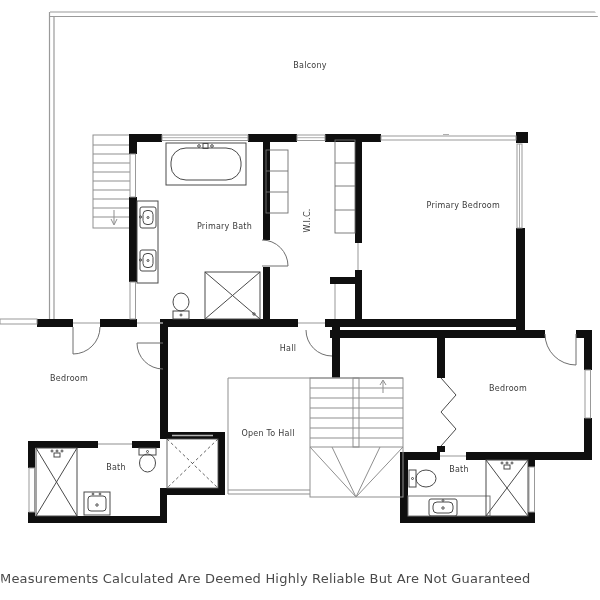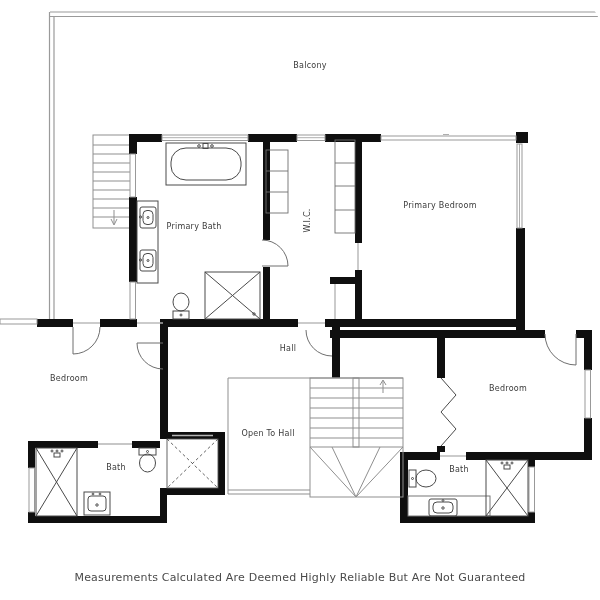--- a/index.html
+++ b/index.html
@@ -2,22 +2,22 @@
 <html><head>
 <meta charset="utf-8">
 <style>
   html,body{margin:0;padding:0;background:#ffffff;}
   .plan{position:relative;width:600px;height:600px;background:#ffffff;overflow:hidden;
         font-family:"DejaVu Sans", sans-serif;border-radius:27px;}
   .plan svg{position:absolute;left:0;top:0;}
   .lbl{position:absolute;font-size:8px;color:#3a3a3a;letter-spacing:.25px;
        text-align:center;white-space:nowrap;}
   .lbl-vert{transform:rotate(-90deg);transform-origin:center center;}
-  .disclaimer{position:absolute;left:0;top:571px;width:600px;text-align:center;
-       font-size:11px;color:#4a4a4a;letter-spacing:.2px;}
+  .disclaimer{position:absolute;left:0;top:571px;width:600px;text-align:left;
+       font-size:13px;color:#4a4a4a;letter-spacing:.2px;}
 </style>
 </head>
 <body>
 
 <div class="plan">
 <svg width="600" height="600" viewBox="0 0 600 600">
 
   <g stroke="#9a9a9a" stroke-width="1.2" fill="none">
     <line x1="50" y1="12" x2="600" y2="12"></line>
     <line x1="50" y1="16.5" x2="600" y2="16.5"></line>
@@ -258,23 +258,23 @@
     <line x1="486" y1="460" x2="528" y2="516"></line>
     <line x1="528" y1="460" x2="486" y2="516"></line>
     <circle cx="502" cy="463" r="1"></circle>
         <circle cx="507" cy="463" r="1"></circle>
         <circle cx="512" cy="463" r="1"></circle>
     <rect x="504" y="465" width="6" height="4"></rect>
   </g>
 </svg>
 
   <div class="lbl" style="left:270px;top:61px;width:80px;">Balcony</div>
-  <div class="lbl" style="left:144px;top:222px;width:100px;">Primary Bath</div>
+  <div class="lbl" style="left:152px;top:222px;width:100px;text-align:right;">Primary Bath</div>
   <div class="lbl lbl-vert" style="left:287px;top:216px;width:40px;">W.I.C.</div>
-  <div class="lbl" style="left:380px;top:201px;width:120px;">Primary Bedroom</div>
+  <div class="lbl" style="left:380px;top:201px;width:120px;text-align:right;">Primary Bedroom</div>
   <div class="lbl" style="left:258px;top:344px;width:60px;">Hall</div>
   <div class="lbl" style="left:218px;top:429px;width:100px;">Open To Hall</div>
   <div class="lbl" style="left:29px;top:374px;width:80px;">Bedroom</div>
   <div class="lbl" style="left:468px;top:384px;width:80px;">Bedroom</div>
   <div class="lbl" style="left:86px;top:463px;width:60px;">Bath</div>
   <div class="lbl" style="left:429px;top:465px;width:60px;">Bath</div>
 
   <div class="disclaimer">Measurements Calculated Are Deemed Highly Reliable But Are Not Guaranteed</div>
 </div>
 

